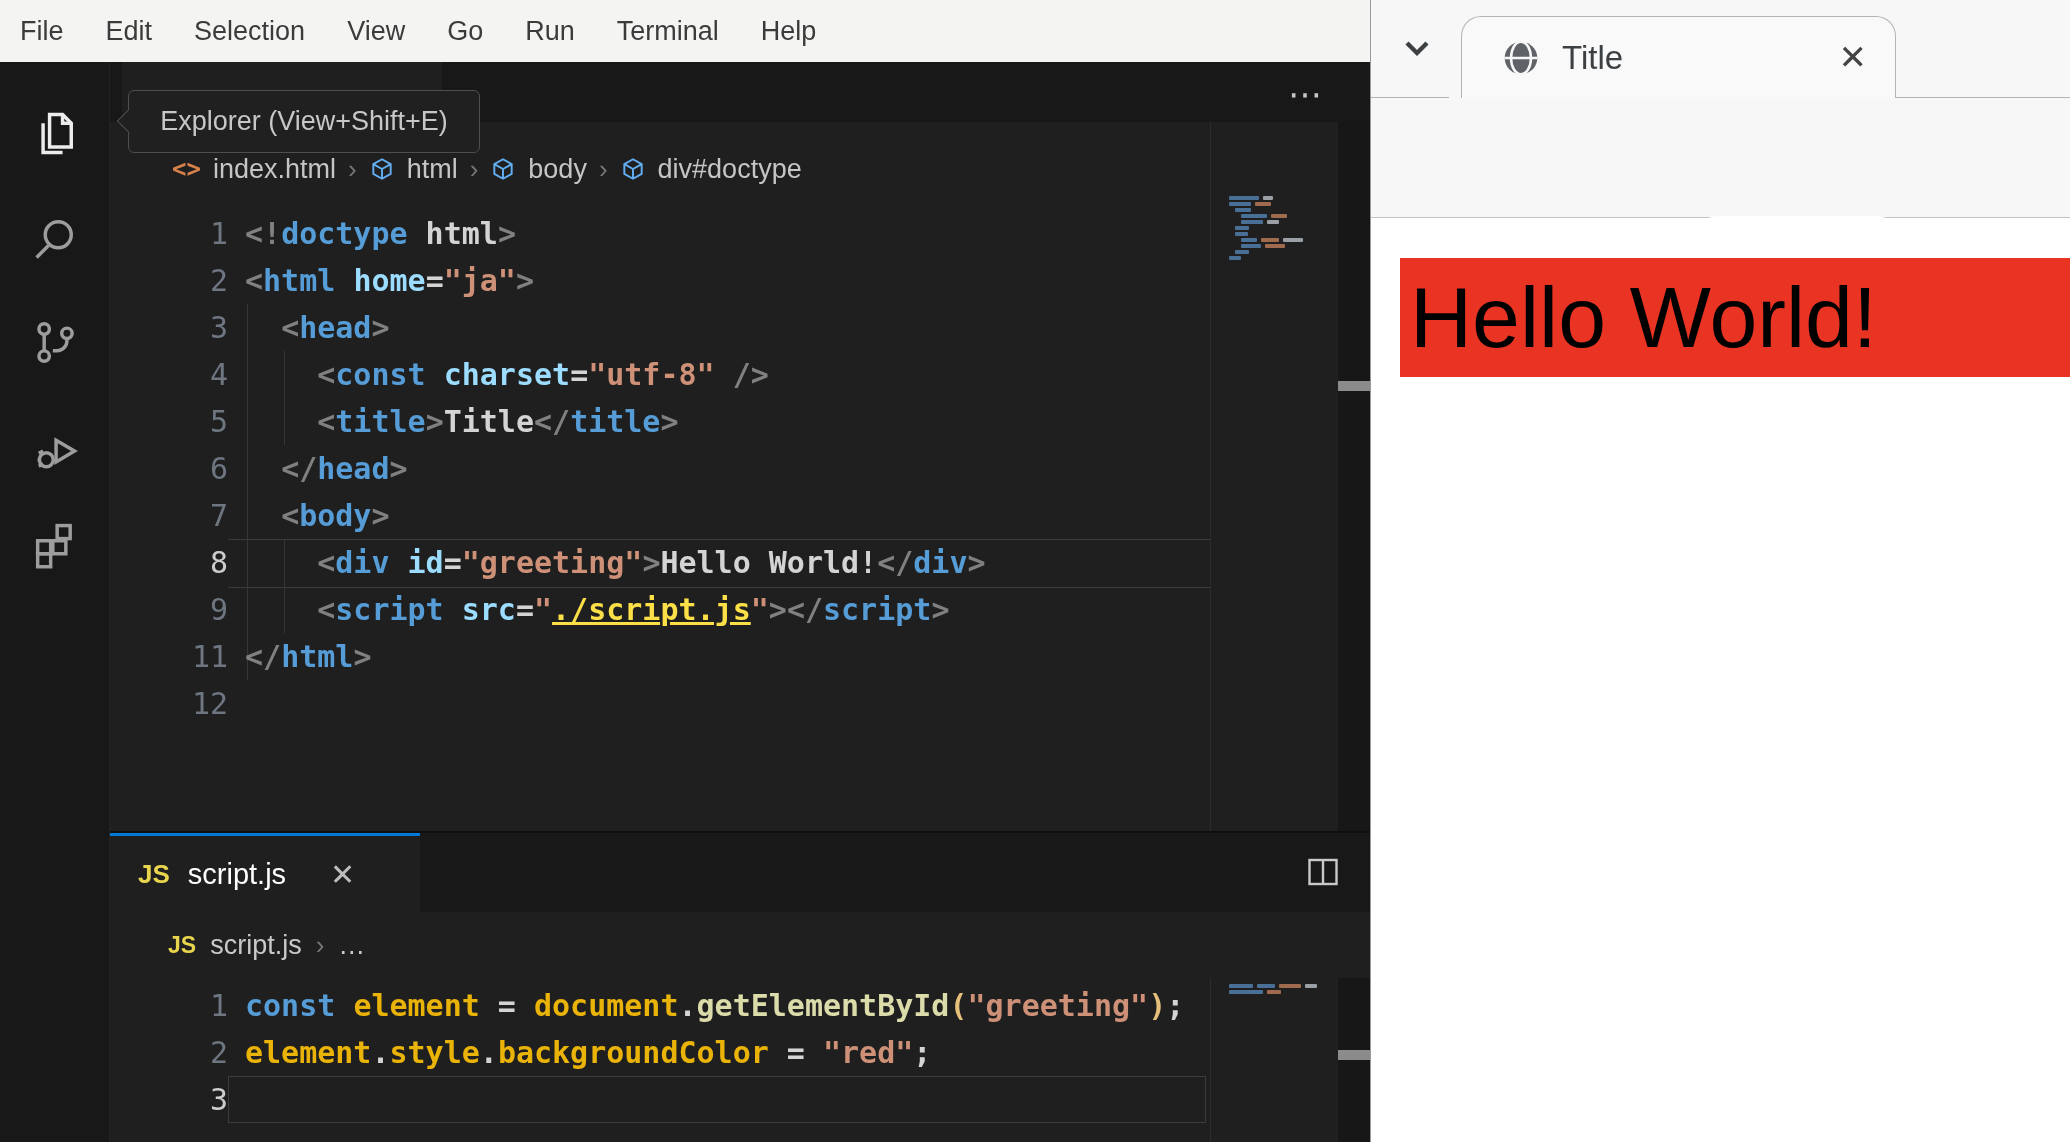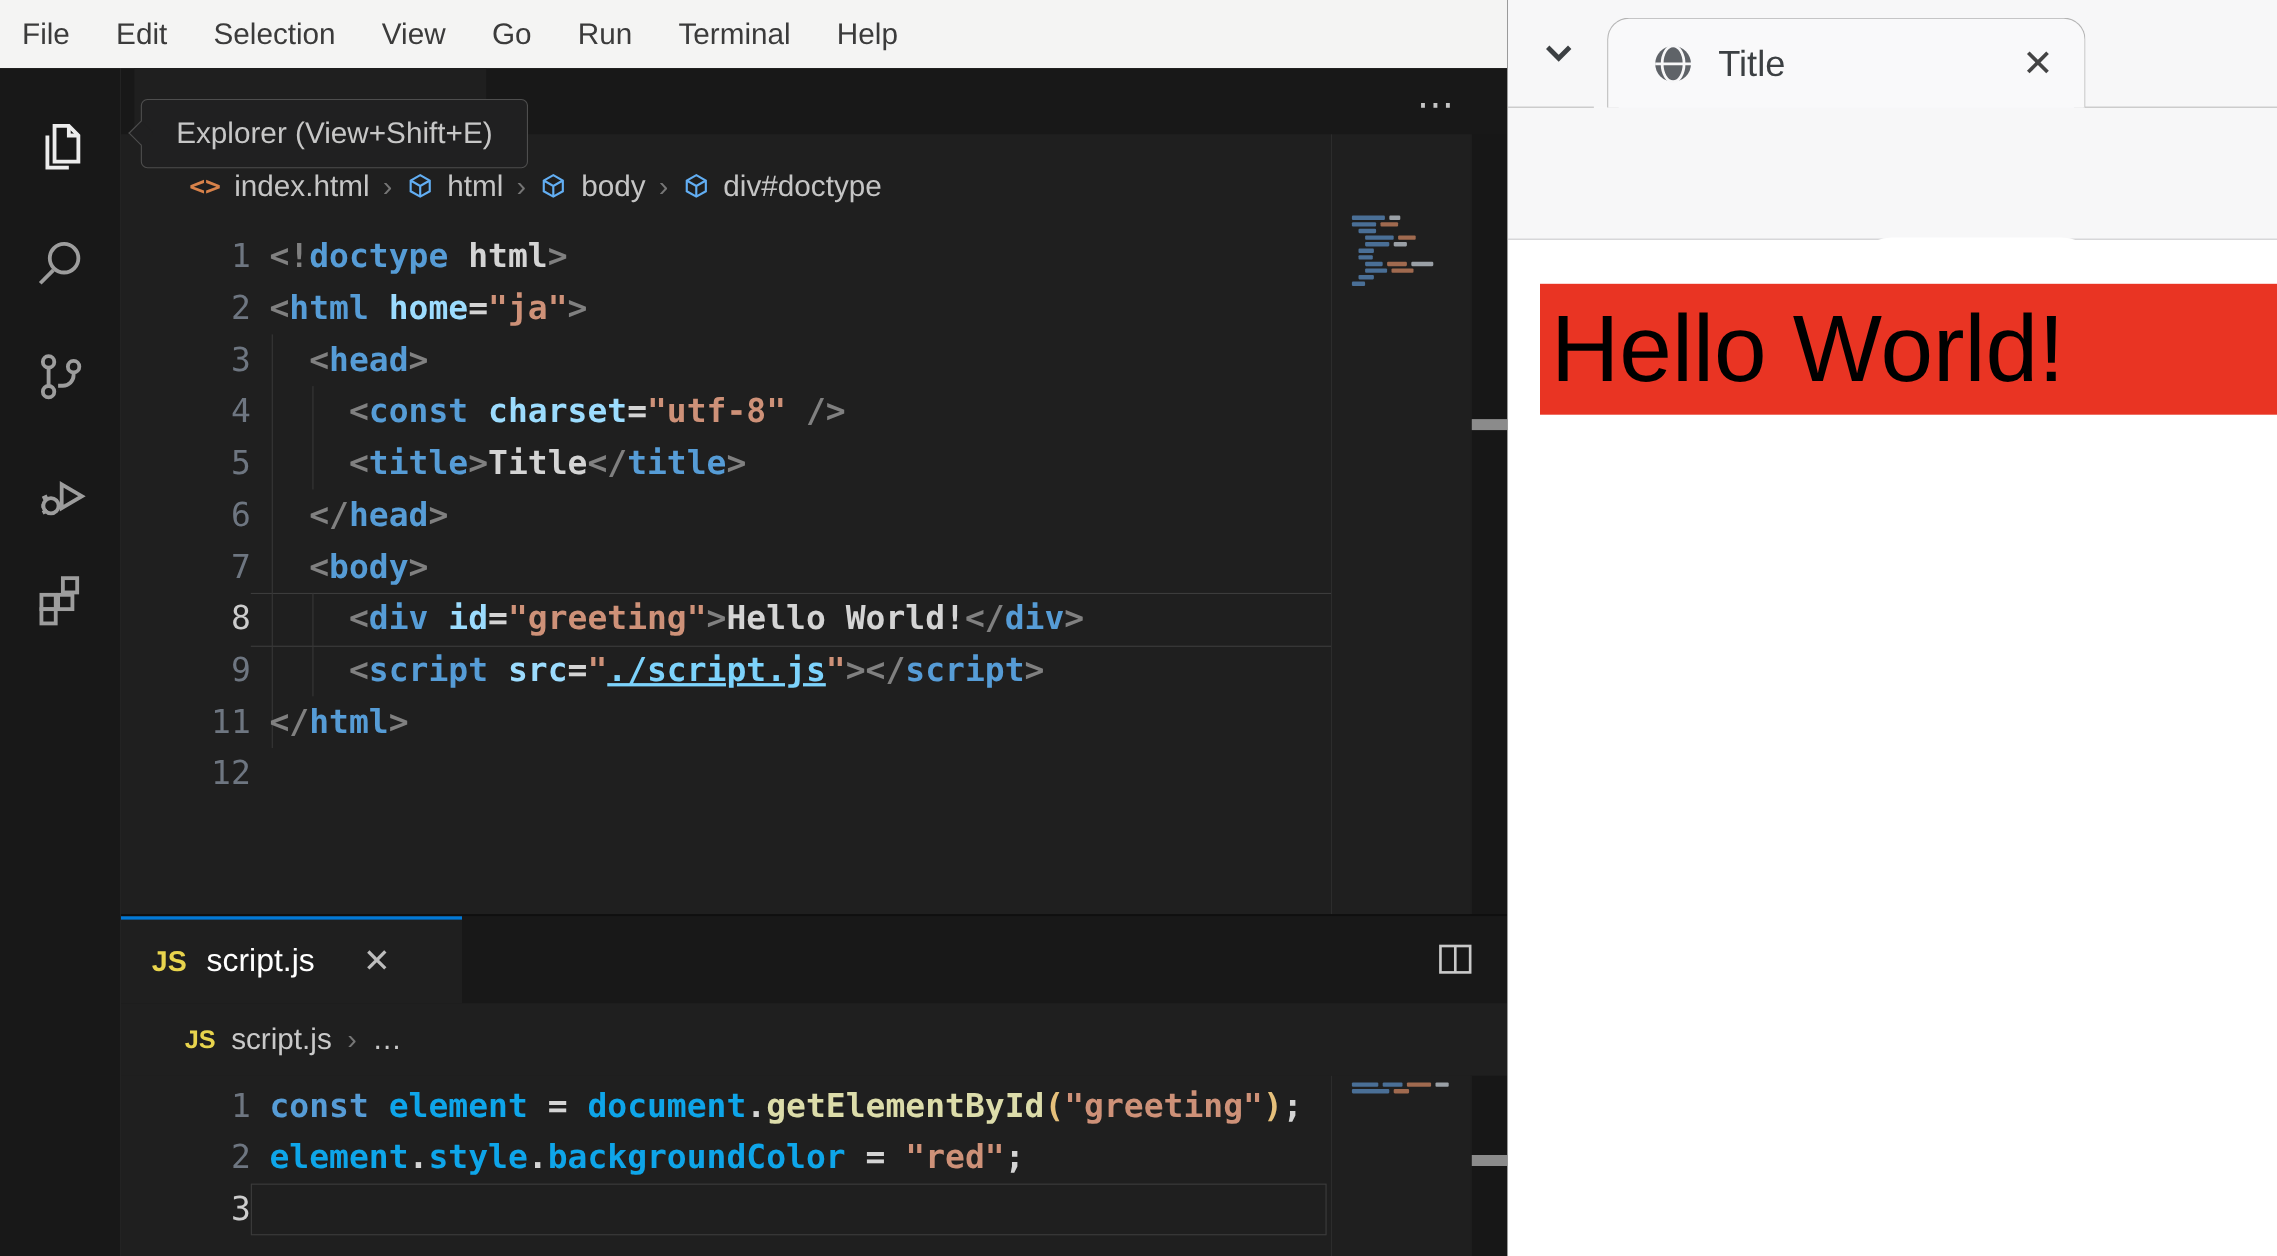--- a/index.html
+++ b/index.html
@@ -33,22 +33,22 @@
            border-left:1px solid #4e4e4e;border-bottom:1px solid #4e4e4e;transform:rotate(45deg);}
   
   .code-col{position:absolute;left:110px;width:1230px;}
   #html-code{top:210px;}
   #js-code{top:982px;}
   .code-row{display:flex;height:47px;line-height:47px;font-family:"DejaVu Sans Mono",monospace;font-size:30px;}
   .gutter{width:118px;text-align:right;color:#6e7681;flex:none;}
   .gutter.active{color:#cccccc;}
   .code-text{margin-left:17px;white-space:pre;font-weight:bold;}
   .tk-p{color:#808080}.tk-t{color:#569cd6}.tk-a{color:#9cdcfe}.tk-s{color:#ce9178}
-  .tk-x{color:#d4d4d4}.tk-k{color:#569cd6}.tk-v{color:#0ea5e9}.tk-f{color:#dcdcaa}
-  .tk-y{color:#e6c07b}.tk-o{color:#d4d4d4}.tk-u{color:#7dd3fc;text-decoration:underline;margin-top:24px;}
+  .tk-x{color:#d4d4d4}.tk-k{color:#569cd6}.tk-v{color:#eab308}.tk-f{color:#dcdcaa}
+  .tk-y{color:#e6c07b}.tk-o{color:#d4d4d4}.tk-u{color:#fde047;text-decoration:underline;margin-top:24px;}
   #hl-line8{position:absolute;left:228px;top:539px;width:982px;height:47px;
             border-top:1px solid #3c3c3c;border-bottom:1px solid #3c3c3c;}
   #hl-line3{position:absolute;left:228px;top:1076px;width:978px;height:47px;border:1px solid #3c3c3c;box-sizing:border-box;}
   .indent-guide{position:absolute;width:1px;background:#373737;}
   
   .minimap{position:absolute;left:1210px;width:127px;background:#1f1f1f;border-left:1px solid rgba(255,255,255,.06);}
   .mrow{display:flex;gap:4px;margin:2px 0 0 18px;height:4px;}
   .mrow i{display:block;height:4px;border-radius:1px;}
   .mb{background:#4a6f96;} .mo{background:#a06a4f;} .mw{background:#9aa0a6;}
   .scrollstrip{position:absolute;left:1337px;width:33px;background:#171717;border-left:1px solid rgba(255,255,255,.04);}

